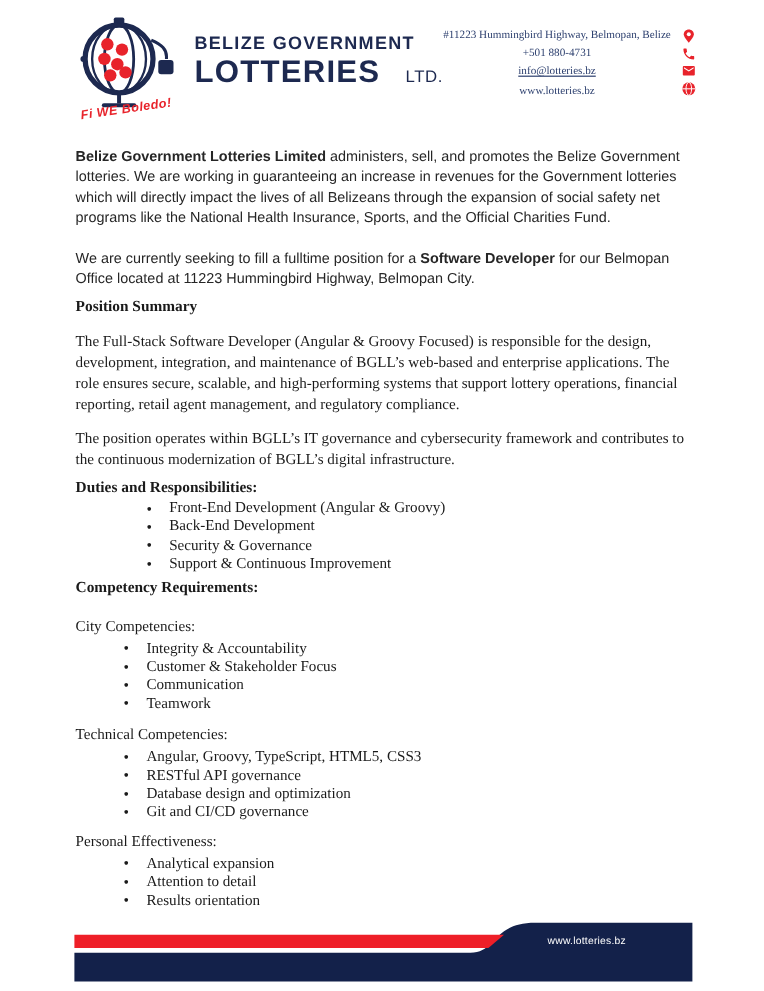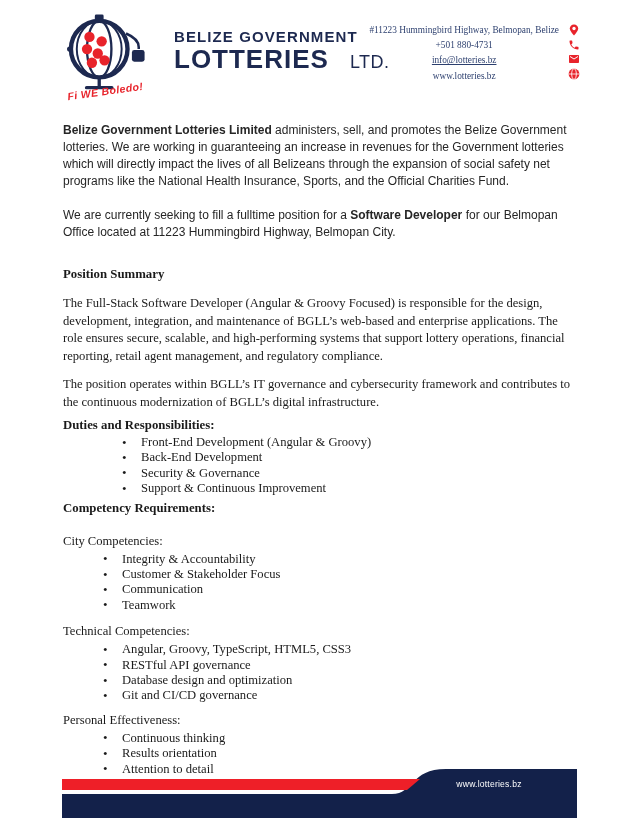--- a/index.html
+++ b/index.html
@@ -14,46 +14,46 @@
   *{margin:0;padding:0;box-sizing:border-box;}
   html,body{background:#ffffff;}
   body{width:637px;height:826px;position:relative;overflow:hidden;
        font-family:"Liberation Sans",sans-serif;}
   .page{position:relative;width:637px;height:826px;background:#fff;}
 
   
   .letterhead{position:relative;height:108px;}
   .logo{position:absolute;left:66px;top:14px;display:flex;}
   .logo svg{display:block;}
-  .logo-text{margin-left:24px;margin-top:14px;color:var(--navy);}
+  .logo-text{margin-left:12px;margin-top:14px;color:var(--navy);}
   .logo-line1{font-size:15px;font-weight:700;letter-spacing:1.1px;white-space:nowrap;}
   .logo-line2{display:flex;align-items:baseline;margin-top:1px;gap:16px;}
   .logo-lotteries{font-size:26px;font-weight:700;letter-spacing:1px;line-height:26px;}
-  .logo-ltd{font-size:18px;font-weight:400;margin-left:5px;letter-spacing:0.5px;}
+  .logo-ltd{font-size:14px;font-weight:400;margin-left:5px;letter-spacing:0.5px;}
   .tagline{position:absolute;left:1px;top:71px;color:var(--red);
            font-size:10.5px;font-weight:700;font-style:italic;letter-spacing:0.4px;
            transform:rotate(-8deg);white-space:nowrap;}
 
   .contact{position:absolute;right:57px;top:23px;text-align:center;
            padding-right:21px;color:var(--contact);font-size:9.3px;line-height:15.2px;font-family:Liberation Serif, serif;}
   .contact a{color:var(--contact);}
   .contact-row{white-space:nowrap;}
   .contact-icons{position:absolute;right:0;top:1px;display:flex;flex-direction:column;gap:2.6px;}
   .contact-icons svg{display:block;}
 
   
   main{padding:0 57px 0 63px;}
   .p-sans{font-family:"Liberation Sans",sans-serif;font-size:12px;line-height:17px;
           color:var(--body-sans);}
   .p1{margin-top:14px;}
   .p2{margin-top:17px;}
   .serif{font-family:"Liberation Serif",serif;color:var(--body-serif);}
   .h-serif{font-family:"Liberation Serif",serif;font-size:12.8px;font-weight:700;
            color:var(--body-serif);}
-  .h-ps{margin-top:26px;}
+  .h-ps{margin-top:7px;}
   .p-serif{font-size:12.6px;line-height:17.5px;}
   .ps1{margin-top:13px;}
   .ps2{margin-top:11px;}
   .h-duties{margin-top:7px;}
   ul.bullets{list-style:none;margin-top:2px;font-family:"Liberation Serif",serif;
              font-size:12.6px;line-height:15.4px;color:var(--body-serif);}
   ul.indent-deep{padding-left:78px;}
   ul.indent-mid{padding-left:59px;}
   ul.bullets li{position:relative;}
   ul.bullets li::before{content:"\2022";position:absolute;left:-19px;top:-0.5px;
@@ -180,23 +180,23 @@
         <li>Angular, Groovy, TypeScript, HTML5, CSS3</li>
         <li>RESTful API governance</li>
         <li>Database design and optimization</li>
         <li>Git and CI/CD governance</li>
       </ul>
     </div>
 
     <div class="group">
       <div class="group-label gl-pers">Personal Effectiveness:</div>
       <ul class="bullets indent-mid">
-        <li>Continuous thinking</li>
+        <li>Analytical expansion</li>
+        <li>Attention to detail</li>
         <li>Results orientation</li>
-        <li>Attention to detail</li>
       </ul>
     </div>
 
   </main>
 
   <div class="footer">
     <svg width="637" height="60" viewBox="0 0 637 60">
       <path d="M62 28 L392 28 C414 28 410 3 446 3 L577 3 L577 52 L62 52 Z" fill="#13214a"></path>
       <path d="M62 13 L420 13 L407 24 L62 24 Z" fill="#ee1f28"></path>
     </svg>

